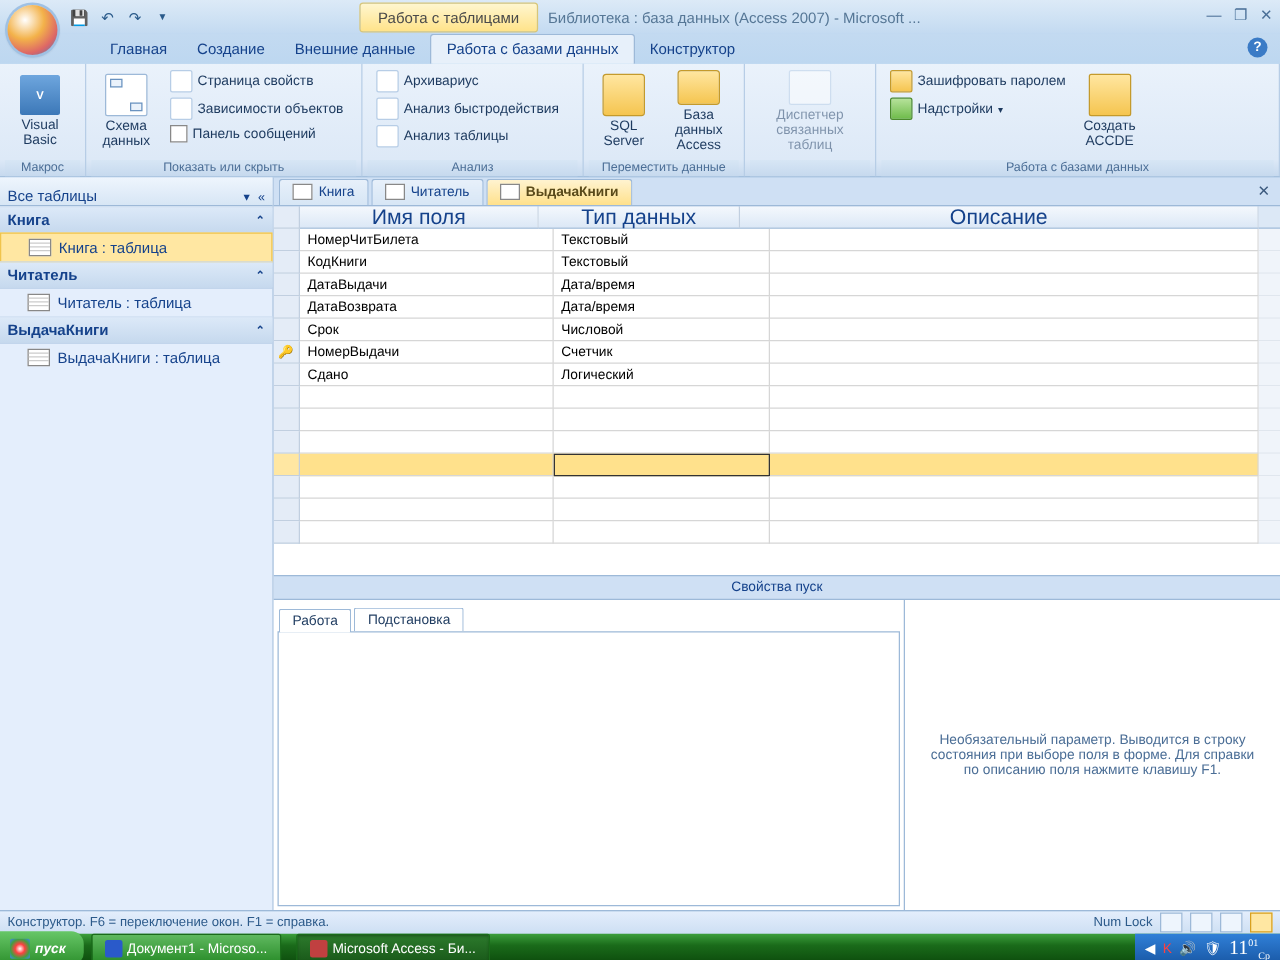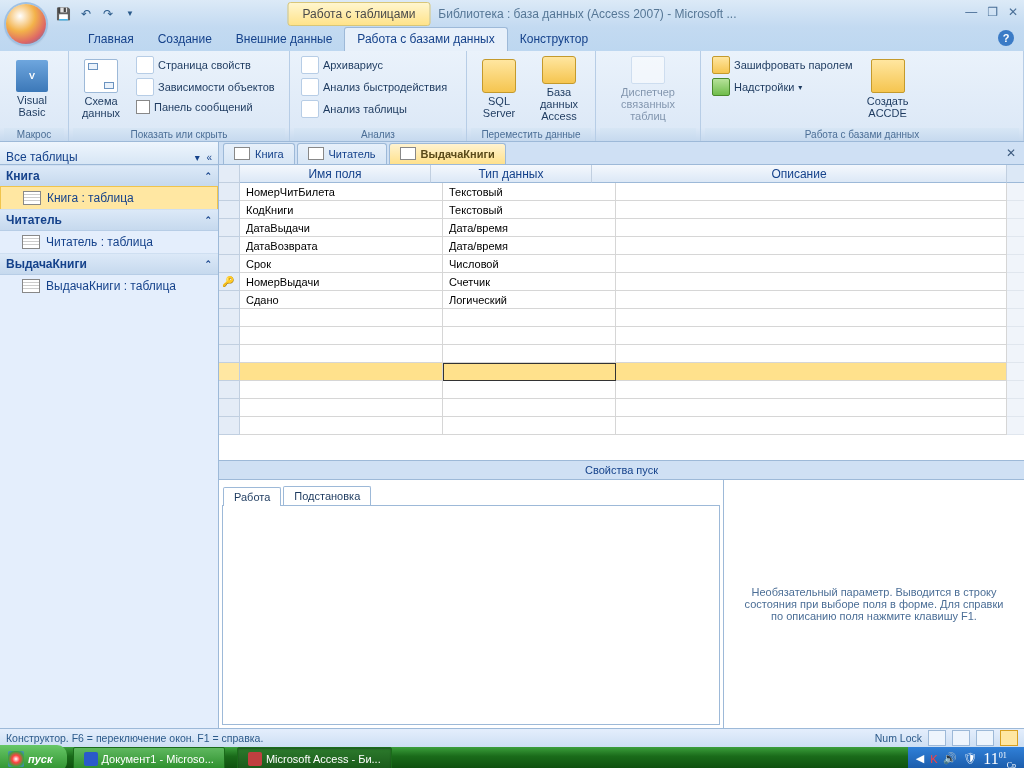--- a/index.html
+++ b/index.html
@@ -46,21 +46,21 @@
 .nav-item .tico::before{content:"";position:absolute;top:2px;left:0;right:0;height:1px;background:#ccc;box-shadow:0 3px 0 #ccc,0 6px 0 #ccc}
 .doc-area{flex:1;display:flex;flex-direction:column;min-width:0}
 .doc-tabs{height:22px;background:#cfe0f4;border-bottom:1px solid #9db9d8;display:flex;align-items:flex-end;padding-left:4px;position:relative}
 .doc-tab{padding:3px 10px 4px;display:flex;align-items:center;gap:5px;background:linear-gradient(#e7f0fa,#d7e6f5);border:1px solid #9db9d8;border-bottom:none;border-radius:3px 3px 0 0;margin-right:2px;font-size:11px;color:#15428b}
 .doc-tab.active{background:linear-gradient(#fff3d0,#ffe18c);color:#5a4a1a;font-weight:bold}
 .doc-tab .tico{width:14px;height:11px;background:#fff;border:1px solid #888}
 .doc-close{position:absolute;right:4px;top:4px;color:#3c5a7e;font-size:12px;padding:0 4px}
 .design-grid{flex:1;background:#fff;display:flex;flex-direction:column;min-height:0}
 .grid-head,.grid-row{display:flex;height:18px}
 .row-sel{width:20px;background:#e4ecf7;border-right:1px solid #c1cfe0;border-bottom:1px solid #c1cfe0;display:flex;align-items:center;justify-content:center}
-.grid-head .cell{background:linear-gradient(#f4f8fd,#dce8f6);color:#15428b;text-align:center;font-size:12px;border-right:1px solid #c1cfe0;border-bottom:1px solid #9db9d8;display:flex;align-items:center;justify-content:center}
+.grid-head .cell{background:linear-gradient(#f4f8fd,#dce8f6);color:#15428b;text-align:center;font-size:17px;border-right:1px solid #c1cfe0;border-bottom:1px solid #9db9d8;display:flex;align-items:center;justify-content:center}
 .grid-row .cell{border-right:1px solid #d6d6d6;border-bottom:1px solid #d6d6d6;padding:0 6px;font-size:11px;color:#000;display:flex;align-items:center}
 .col-name{width:190px} .col-type{width:160px} .col-desc{flex:1}
 .grid-row.selected .row-sel{background:#ffe7a2}
 .grid-row.selected .cell{background:#ffe18c}
 .grid-row.selected .col-type{outline:1px solid #333;outline-offset:-1px}
 .key-ico{color:#c49a2c;font-size:10px}
 .grid-scroller{flex:1;overflow:hidden;min-height:0}
 .prop-divider{height:18px;background:#cfe0f4;border-top:1px solid #9db9d8;border-bottom:1px solid #9db9d8;text-align:center;font-size:11px;color:#15428b;display:flex;align-items:center;justify-content:center}
 .prop-pane{height:248px;display:flex;background:#fff}
 .prop-left{flex:1;display:flex;flex-direction:column;border-right:1px solid #9db9d8}

